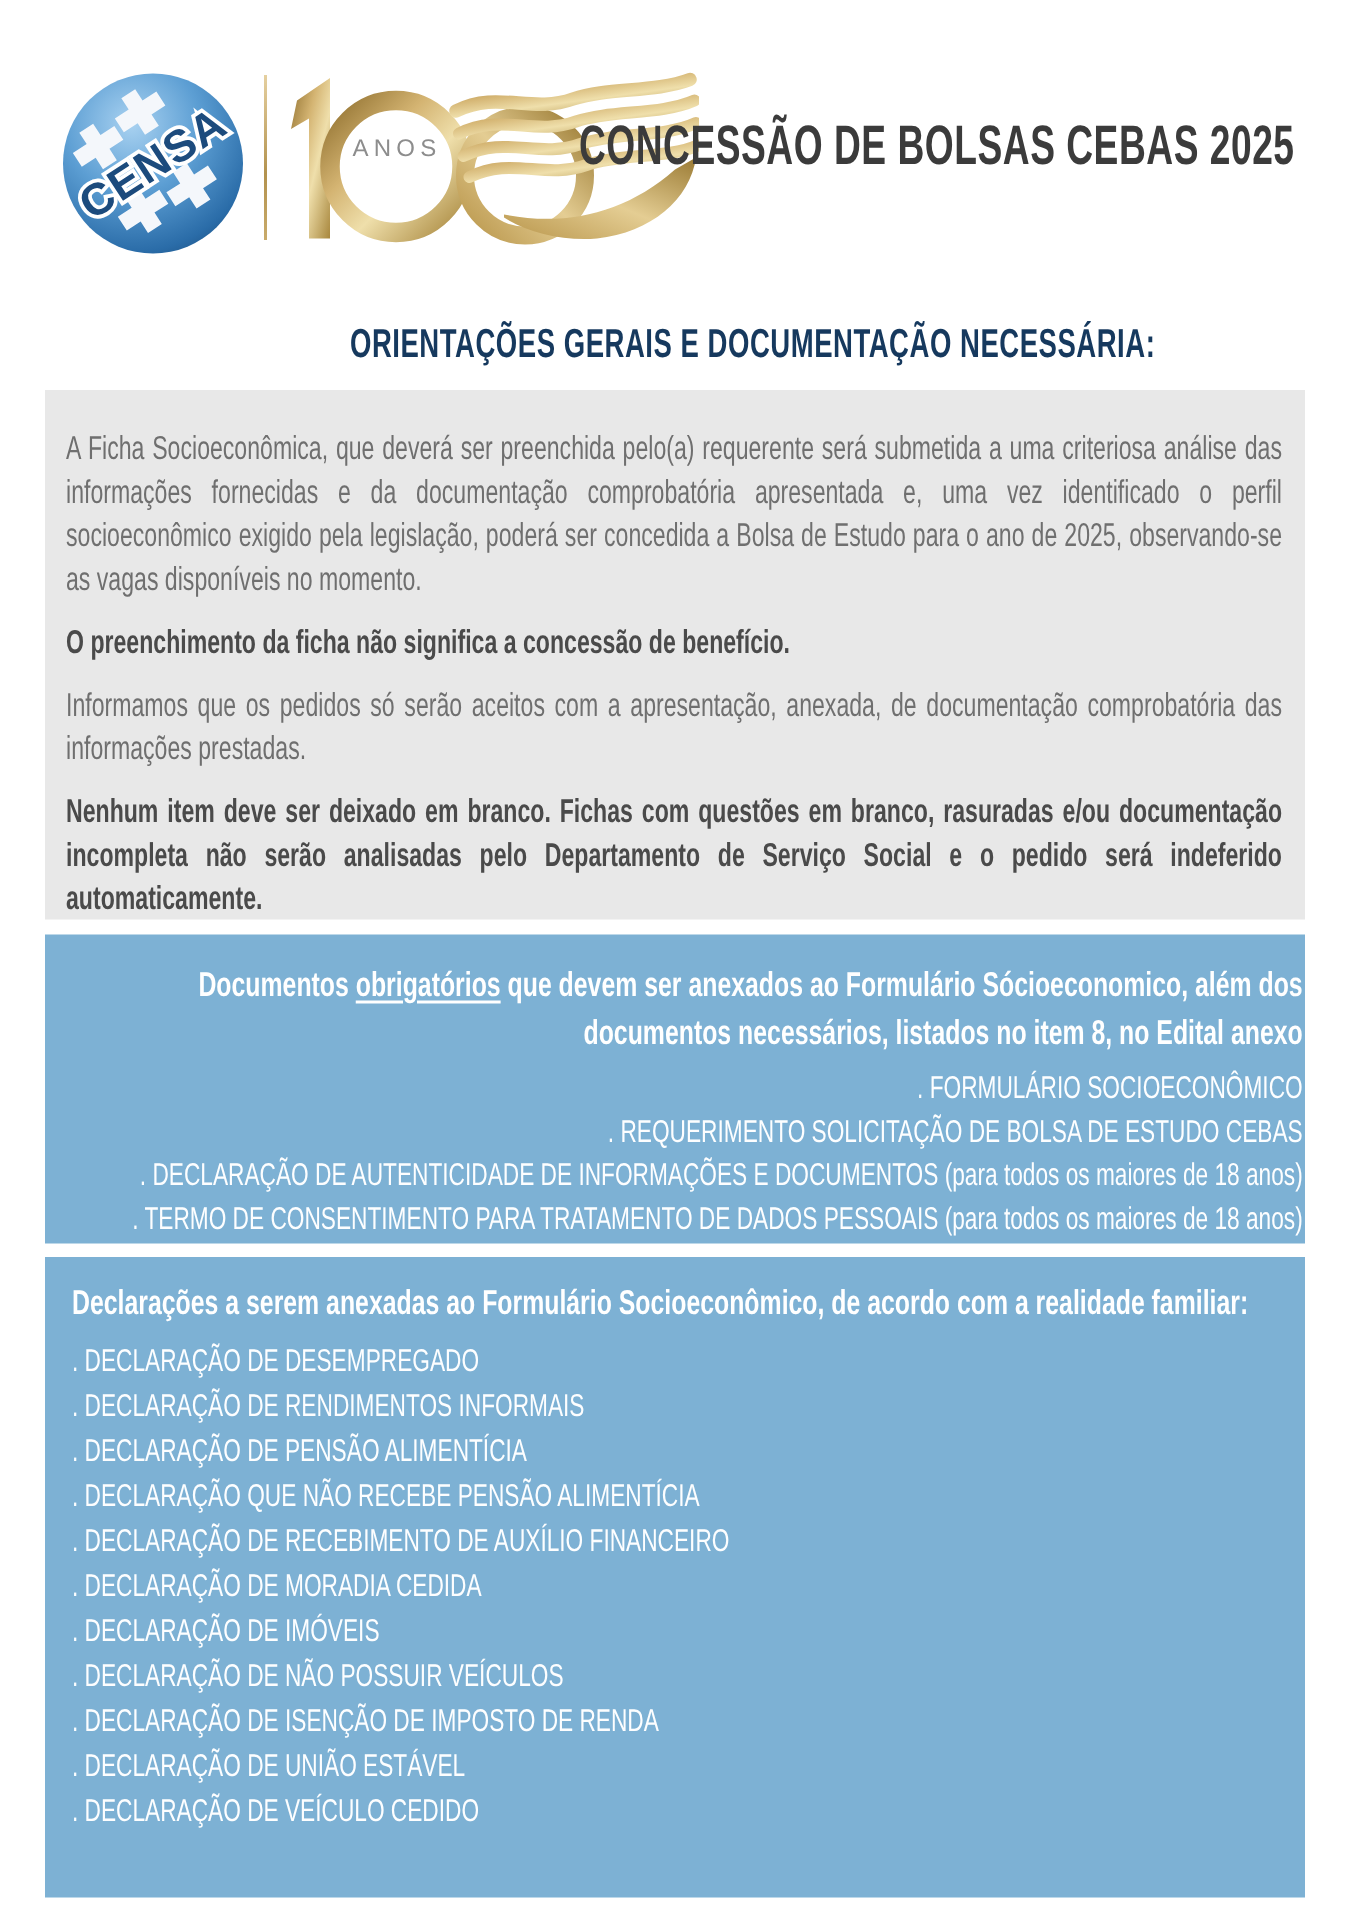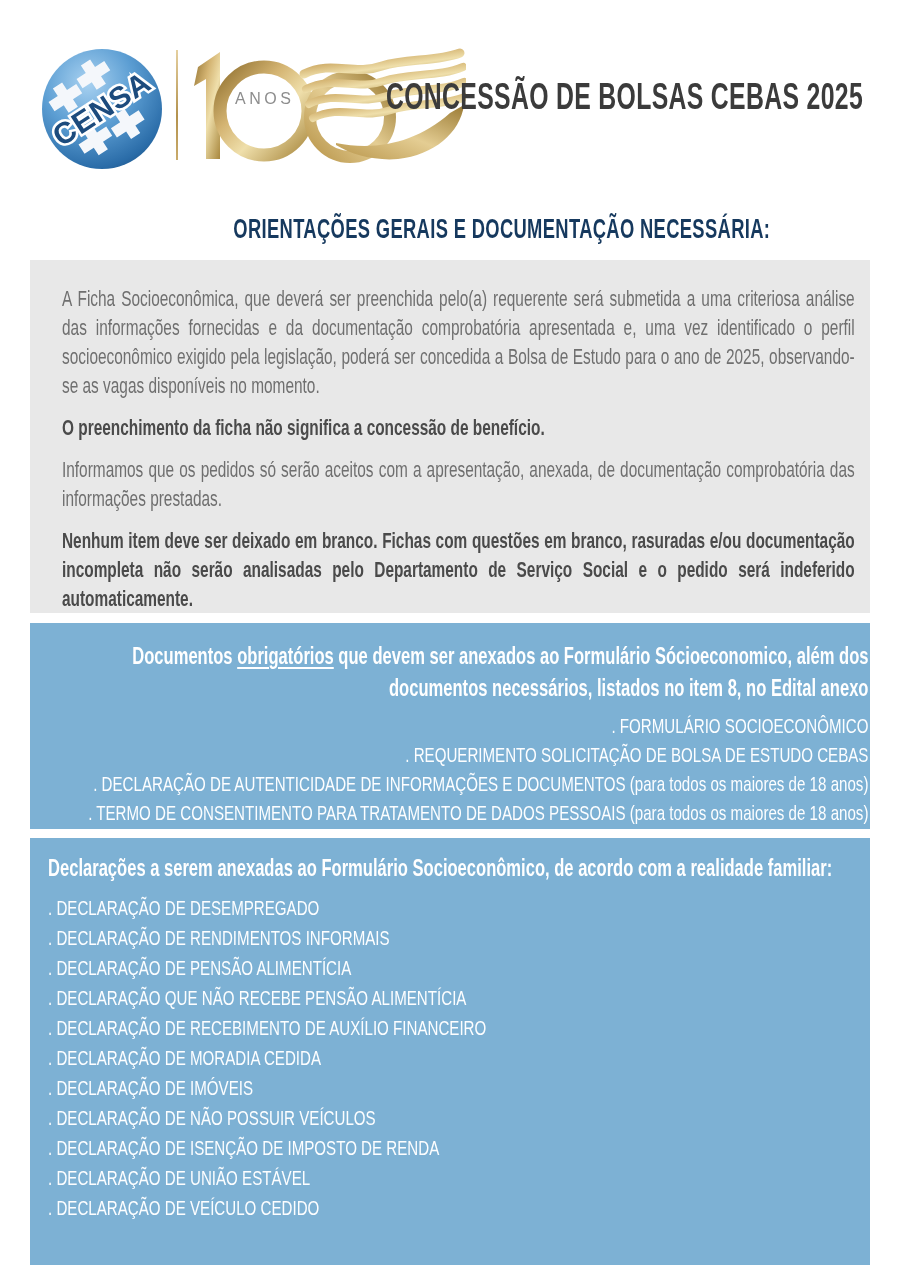--- a/index.html
+++ b/index.html
@@ -22,21 +22,21 @@
 
   
   .section-heading-row{position:absolute;top:214px;left:0;width:100%;text-align:right;}
   .section-heading{
     display:inline-block;margin:0;font-size:27px;font-weight:bold;color:#16395e;
     white-space:nowrap;transform:scaleX(0.68);transform-origin:50% 50%;letter-spacing:0.5px;
   }
 
   
   .panel{position:absolute;left:30px;width:840px;box-sizing:border-box;}
-  .panel-gray{top:260px;height:353px;background:#e8e8e8;padding:24px 15px 0 32px;}
+  .panel-gray{top:260px;height:353px;background:#e8e8e8;padding:24px 15px 0 14px;}
   .panel-blue{background:#7db1d4;color:#ffffff;}
   .panel-mandatory{top:623px;height:206px;padding:17px 1px 0;text-align:right;}
   .panel-declarations{top:838px;height:427px;padding:15px 18px 0;}
 
   
   .cond-gray{transform:scaleX(0.70);transform-origin:0 0;width:142.8%;}
   .cond-blue{transform:scaleX(0.72);transform-origin:0 0;width:138.8%;}
 
   .para{margin:0 0 13px;font-size:22px;line-height:29px;color:#6f6f6f;text-align:justify;}
   .para.bold{font-weight:bold;color:#4a4a4a;text-align:justify;}

